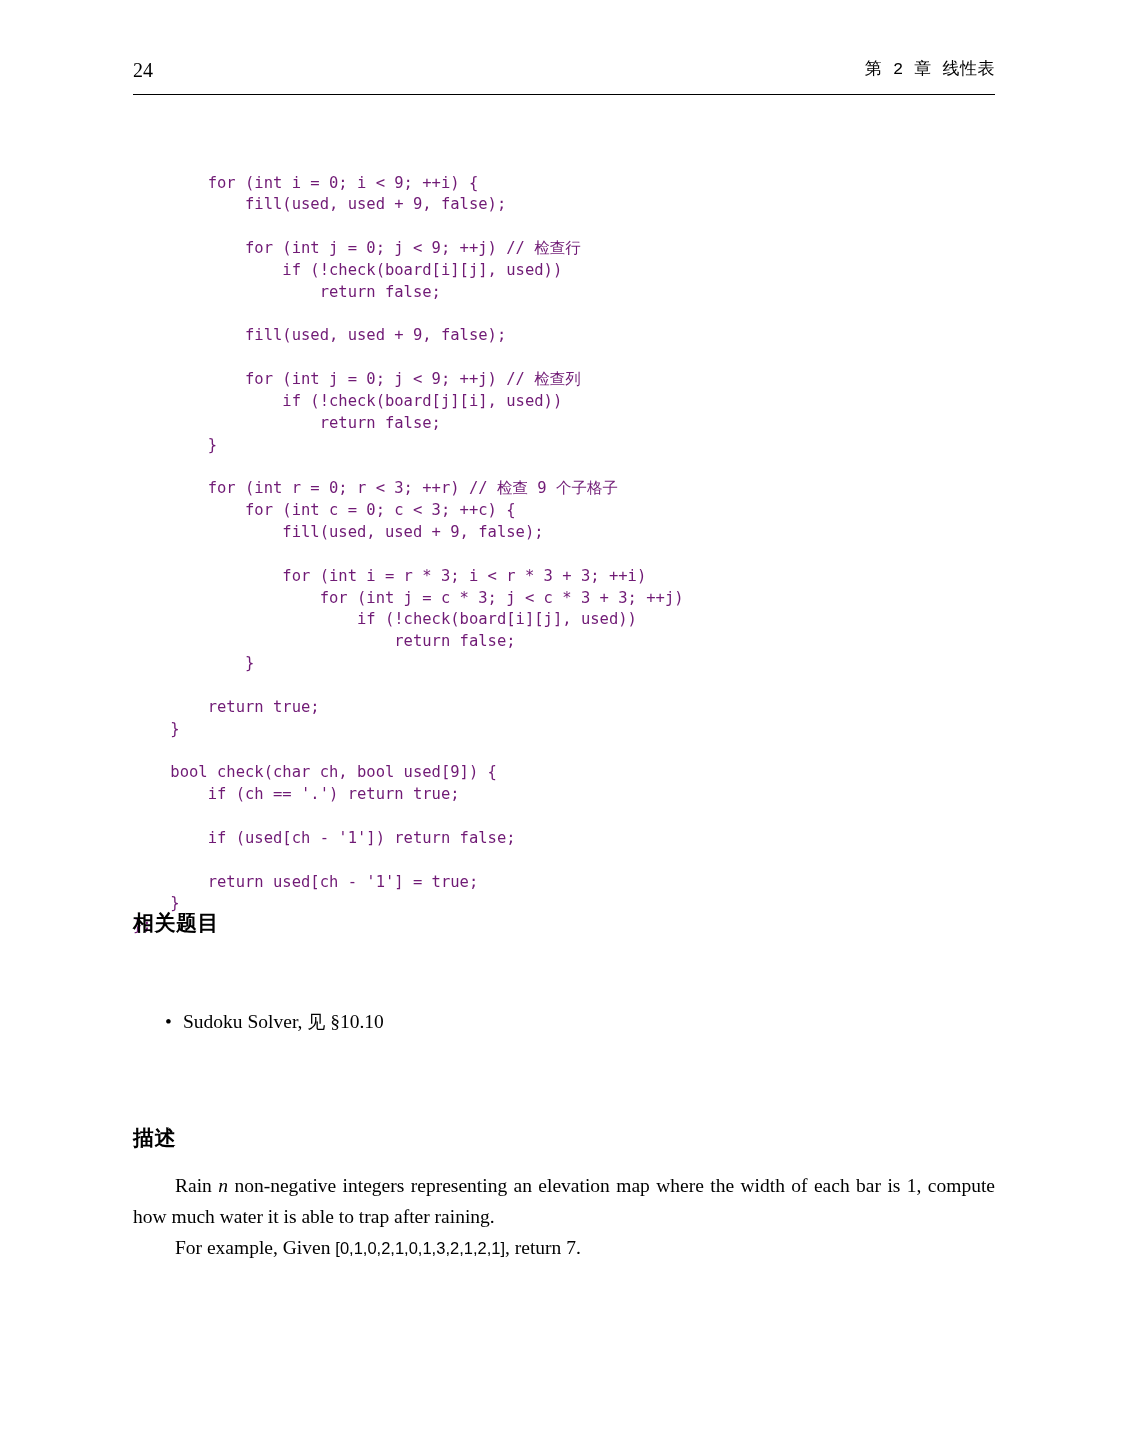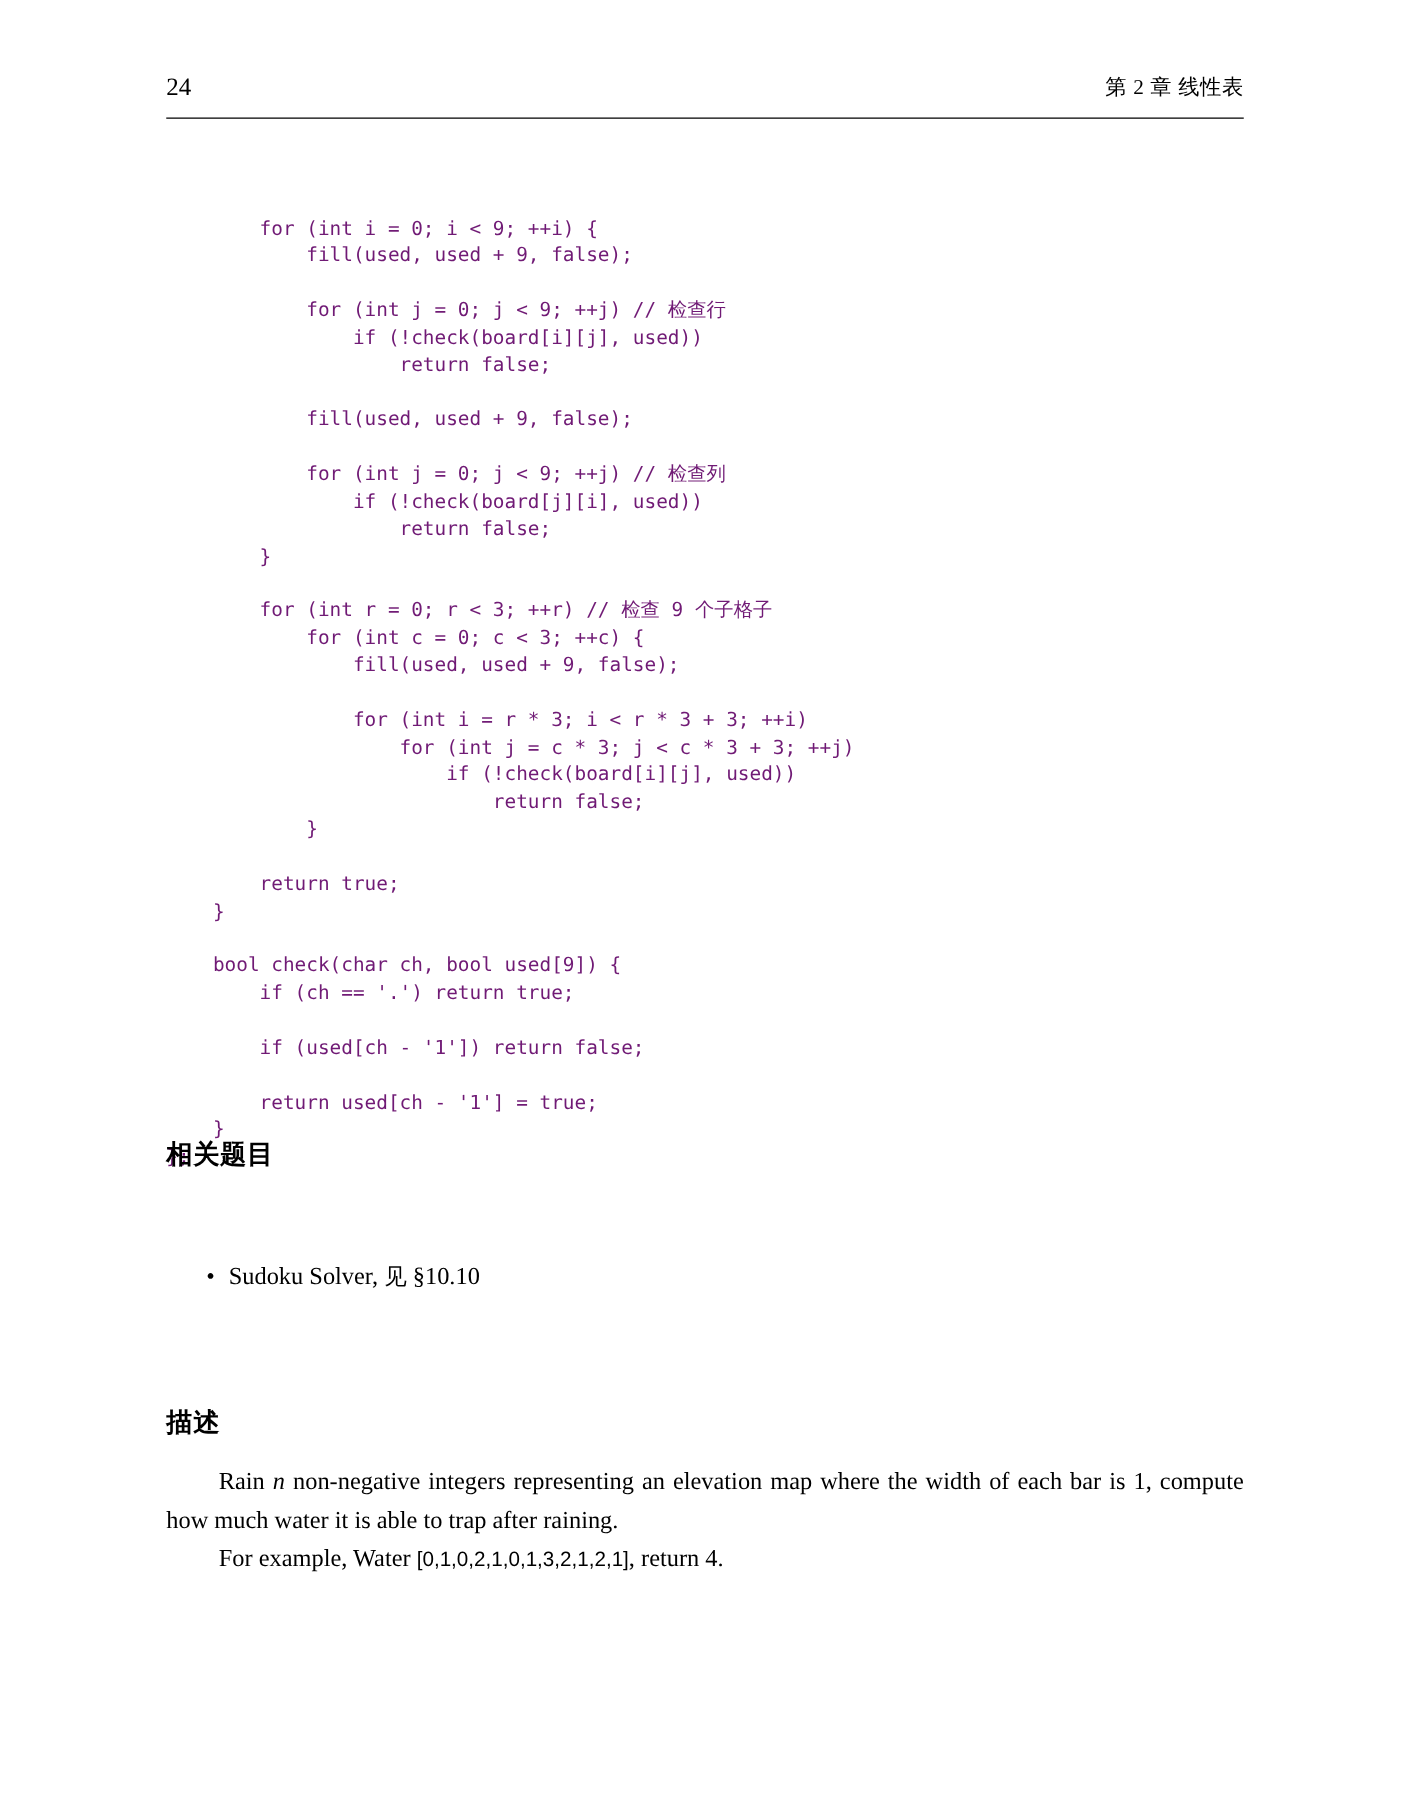--- a/index.html
+++ b/index.html
@@ -32,21 +32,21 @@
     align-items: flex-end;
     justify-content: space-between;
     font-size: 19px;
     line-height: 24px;
   }
   .header .folio {
     font-family: "Liberation Serif", serif;
     font-size: 20px;
   }
   .header .chap {
-    font-family: Liberation Serif, serif;
+    font-family: Liberation Mono, monospace;
     font-size: 17px;
     letter-spacing: 0.5px;
   }
   .header-rule {
     position: absolute;
     top: 94px;
     left: 133px;
     width: 862px;
     height: 1.4px;
     background: #000000;
@@ -165,15 +165,15 @@
   <div class="h-cjk" id="rel-heading">相关题目</div>
 
   <div class="bullet-item">
     <span class="dot">•</span><span>Sudoku Solver, </span><span class="cjk">见</span><span> §10.10</span>
   </div>
 
 
   <div class="h-cjk" id="desc-heading">描述</div>
 
   <div class="para" id="para1"><span class="indent"></span><span>Rain </span><span class="ital">n</span><span> non-negative integers representing an elevation map where the width of each bar is 1, compute how much water it is able to trap after raining.</span></div>
-  <div class="para" id="para2"><span class="indent"></span><span>For example, Water </span><span class="mono">[0,1,0,2,1,0,1,3,2,1,2,1]</span><span>, return 4.</span></div>
+  <div class="para" id="para2"><span class="indent"></span><span>For example, Given </span><span class="mono">[0,1,0,2,1,0,1,3,2,1,2,1]</span><span>, return 7.</span></div>
 
 </div>
 
 </body></html>

